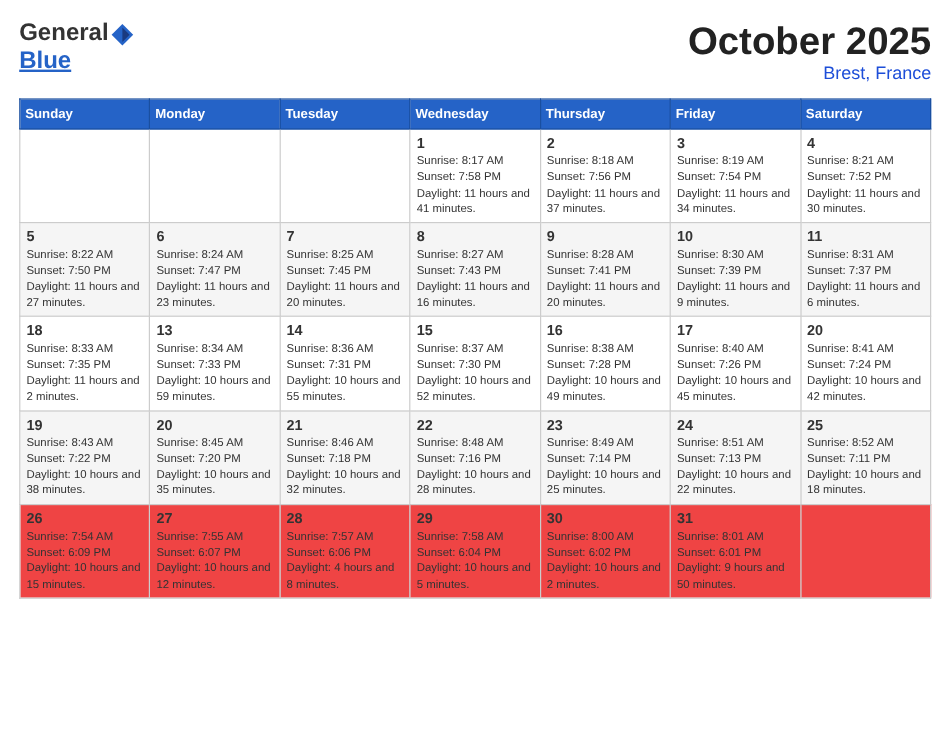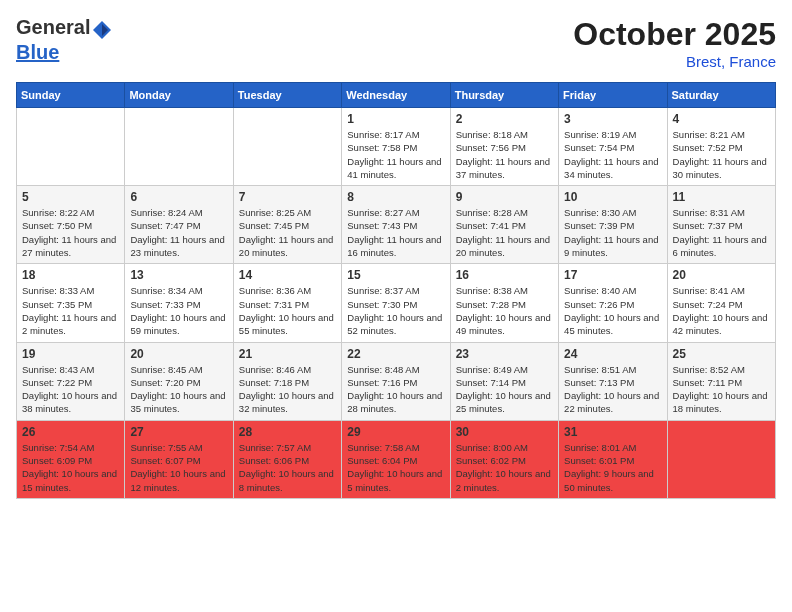--- a/index.html
+++ b/index.html
@@ -225,21 +225,21 @@
         <td>
           <span class="day-number">26</span>
           <div class="day-info">Sunrise: 7:54 AM<br>Sunset: 6:09 PM<br><span>Daylight: 10 hours and 15 minutes.</span></div>
         </td>
         <td>
           <span class="day-number">27</span>
           <div class="day-info">Sunrise: 7:55 AM<br>Sunset: 6:07 PM<br><span>Daylight: 10 hours and 12 minutes.</span></div>
         </td>
         <td>
           <span class="day-number">28</span>
-          <div class="day-info">Sunrise: 7:57 AM<br>Sunset: 6:06 PM<br><span>Daylight: 10 hours and 8 minutes.</span></div>
+          <div class="day-info">Sunrise: 7:57 AM<br>Sunset: 6:06 PM<br><span>Daylight: 4 hours and 8 minutes.</span></div>
         </td>
         <td>
           <span class="day-number">29</span>
           <div class="day-info">Sunrise: 7:58 AM<br>Sunset: 6:04 PM<br><span>Daylight: 10 hours and 5 minutes.</span></div>
         </td>
         <td>
           <span class="day-number">30</span>
           <div class="day-info">Sunrise: 8:00 AM<br>Sunset: 6:02 PM<br><span>Daylight: 10 hours and 2 minutes.</span></div>
         </td>
         <td>

